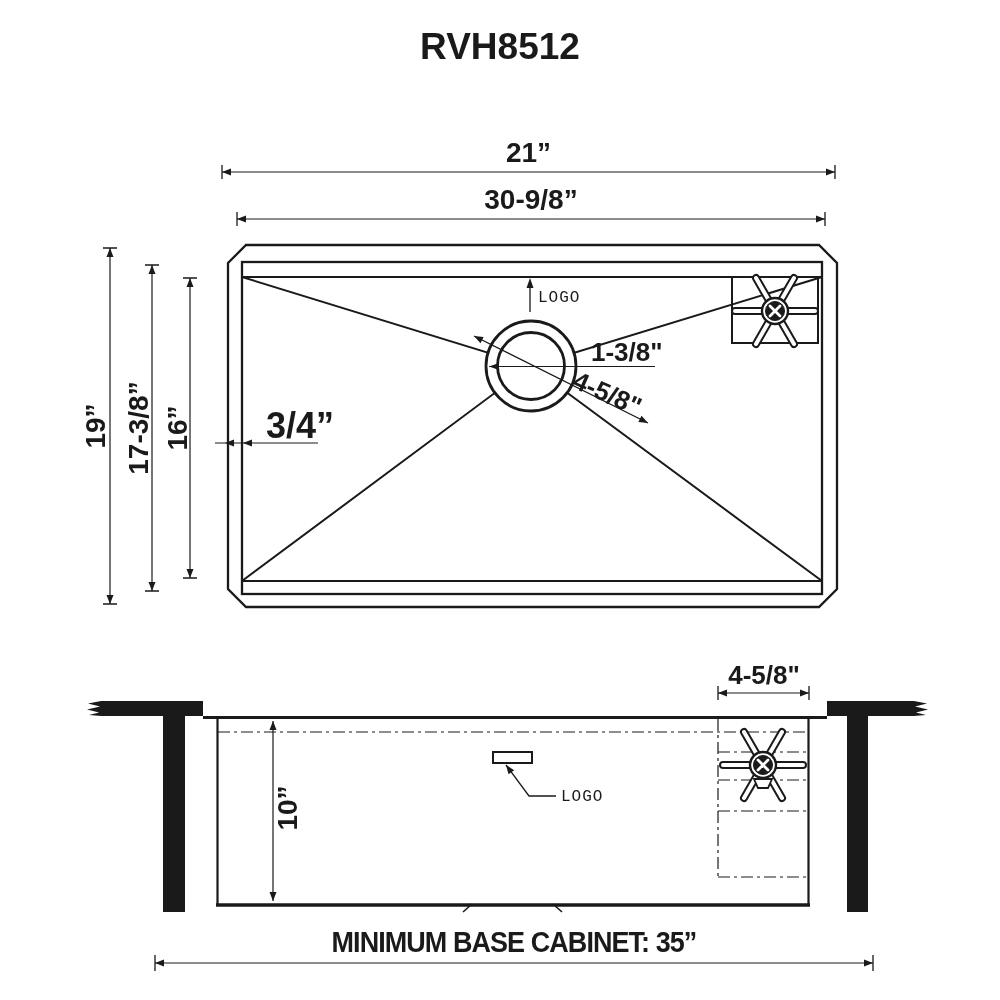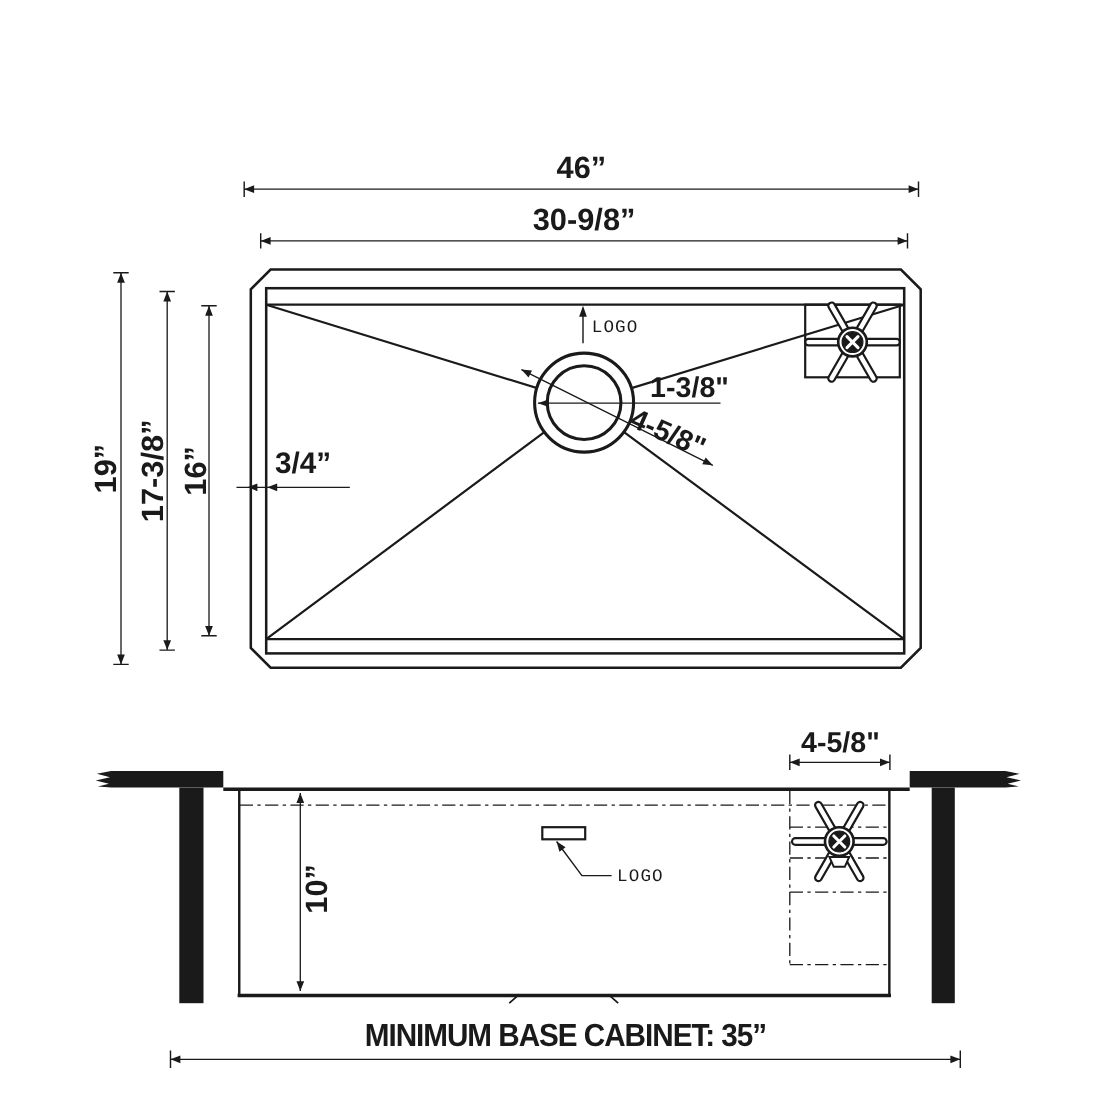--- a/index.html
+++ b/index.html
@@ -107,29 +107,30 @@
         <path d="M718,686 V700 M809,686 V700" stroke-width="1.3"></path>
       </g>
       <line x1="273" y1="721" x2="273" y2="901" stroke-width="1.2" marker-start="url(#ar)" marker-end="url(#ar)"></line>
       <g>
         <line x1="155" y1="963" x2="873" y2="963" stroke-width="1.2" marker-start="url(#ar)" marker-end="url(#ar)"></line>
         <path d="M155,955 V971 M873,955 V971" stroke-width="1.3"></path>
       </g>
     </g>
   </svg>
 
+  <div class="lbl ctr" style="left:300px;top:28px;width:400px;font-size:37px;">RVH8512</div>
 
-  <div class="lbl ctr" style="left:222px;top:139px;width:613px;font-size:28px;">46”</div>
+  <div class="lbl ctr" style="left:222px;top:139px;width:613px;font-size:28px;">21”</div>
   <div class="lbl ctr" style="left:237px;top:186px;width:588px;font-size:28px;">30-9/8”</div>
 
   <div class="lbl rot90" style="left:96px;top:426px;font-size:28px;">19”</div>
   <div class="lbl rot90" style="left:139px;top:428px;font-size:28px;">17-3/8”</div>
   <div class="lbl rot90" style="left:178px;top:428px;font-size:28px;">16”</div>
 
-  <div class="lbl" style="left:250px;top:408px;font-size:27px;">3/4”</div>
+  <div class="lbl" style="left:266px;top:408px;font-size:36px;">3/4”</div>
   <div class="lbl" style="left:591px;top:339px;font-size:26px;">1-3/8"</div>
   <div class="lbl" style="left:580px;top:367px;font-size:26px;transform:rotate(24deg);transform-origin:left top;">4-5/8"</div>
   <div class="lbl serif" style="left:538px;top:290px;font-size:16px;">LOGO</div>
 
   <div class="lbl ctr" style="left:714px;top:662px;width:100px;font-size:26px;">4-5/8"</div>
   <div class="lbl rot90" style="left:288px;top:808px;font-size:28px;">10”</div>
   <div class="lbl serif" style="left:561px;top:789px;font-size:16px;">LOGO</div>
 
   <div class="lbl ctr" style="left:155px;top:928px;width:718px;font-size:29px;letter-spacing:-1px;transform:scaleX(0.93);">MINIMUM BASE CABINET: 35”</div>
 </div>

